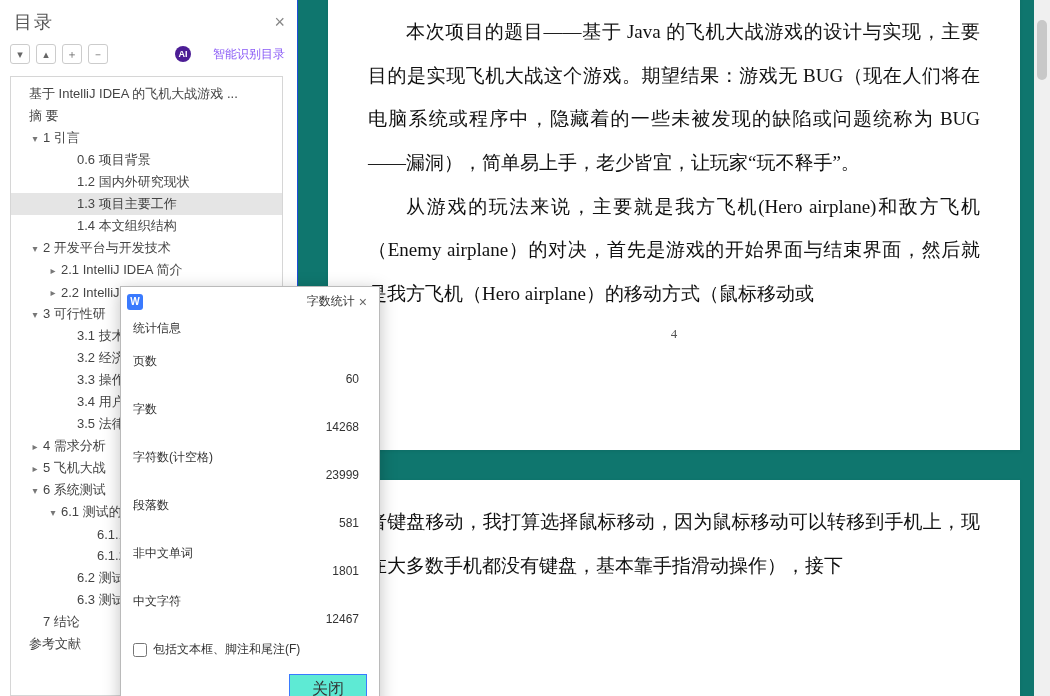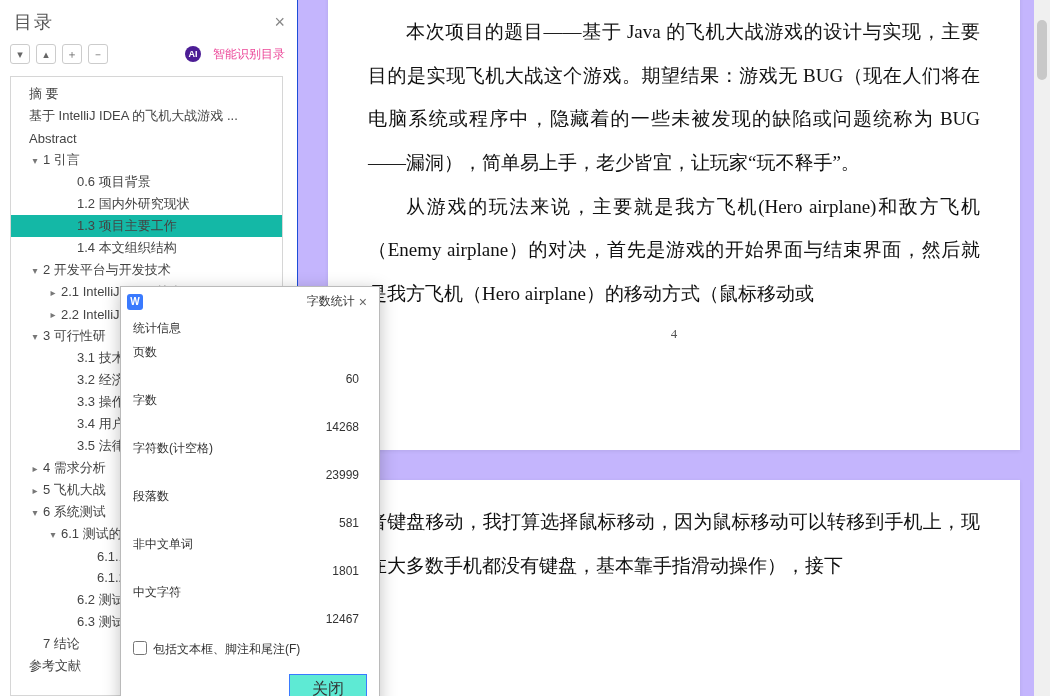--- a/index.html
+++ b/index.html
@@ -8,57 +8,57 @@
 
   
   .sidebar { width: 298px; border-right: 1px solid #1d4ed8; display:flex; flex-direction:column; background:#fff; }
   .sidebar-header { display:flex; align-items:center; padding: 10px 12px 6px 14px; }
   .sidebar-title { font-size: 18px; color:#555; letter-spacing: 2px; flex:1;}
   .sidebar-close { color:#888; font-size:18px; cursor:pointer; }
   .sidebar-tools { display:flex; align-items:center; padding: 4px 12px 6px 10px; gap:6px; }
   .tool-btn { width:20px; height:20px; border:1px solid #ccc; border-radius:3px; display:flex; align-items:center; justify-content:center; font-size:11px; color:#666; cursor:pointer; }
   .spacer { flex:1; }
   .ai-badge { width:16px; height:16px; background:#4c1d95; border-radius:50%; display:flex; align-items:center; justify-content:center; color:#fff; font-size:9px; font-weight:bold;}
-  .ai-label { font-size:12px; color:#ec4899; margin-left:6px; }
+  .ai-label { font-size:12px; color:#8b5cf6; margin-left:16px; }
 
   .outline-wrap { flex:1; overflow:hidden; padding: 6px 4px 0 0;}
   .outline-box { border:1px solid #d6d6d6; margin:0 10px; height:100%; padding:6px 0 0 0; overflow:hidden; }
   .tree { font-size:13px; color:#444; }
   .tree .node { display:flex; align-items:center; height:22px; padding-right:6px; cursor:pointer; white-space:nowrap; overflow:hidden; text-overflow:ellipsis;}
-  .tree .node.selected { background:#14b8a6; }
+  .tree .node.selected { background:#e5e5e5; }
   .caret { width:12px; display:inline-flex; justify-content:center; color:#777; font-size:10px; margin-right:2px;}
   .indent-0 { padding-left: 18px; }
   .indent-1 { padding-left: 18px; } 
   .indent-2 { padding-left: 36px; }
   .indent-2c { padding-left: 52px; }
   .indent-4c { padding-left: 72px; }
 
   
-  .doc { flex:1; position:relative; background:#c4b5fd; overflow:hidden;}
+  .doc { flex:1; position:relative; background:#0f766e; overflow:hidden;}
   .page { position:absolute; left:30px; right:30px; background:#fff; box-shadow: 0 1px 4px rgba(0,0,0,0.08); padding: 20px 40px 20px 40px;}
   .page.p1 { top:-10px; height:460px; }
   .page.p2 { top:480px; height:260px; }
   .doc-text { font-size: 19px; line-height: 2.3; font-family: "SimSun","宋体",serif; color:#111; text-align:justify;}
   .p-indent { text-indent: 2em; }
   .footer-num { text-align:center; font-size:13px; color:#555; margin-top:10px; font-family:"Times New Roman",serif;}
   .vscroll { position:absolute; right:0; top:0; bottom:0; width:16px; background:#f0f0f0;}
   .vscroll .thumb { position:absolute; left:3px; right:3px; top:20px; height:60px; background:#c8c8c8; border-radius:5px;}
 
   
   .dialog { position:absolute; top:286px; left:120px; width:260px; background:#fff; border:1px solid #bababa; box-shadow: 0 4px 16px rgba(0,0,0,0.25); font-size:12px; color:#333;}
   .dlg-title { display:flex; align-items:center; padding:6px 8px 4px 6px;}
   .dlg-icon { width:16px; height:16px; background:#3a7afe; border-radius:3px; color:#fff; font-size:10px; font-weight:bold; display:flex; align-items:center; justify-content:center; margin-right:6px;}
   .dlg-title-text { flex:1; font-size:12px;text-align:right;}
   .dlg-close { color:#666; font-size:14px; cursor:pointer; padding:0 4px;}
   .dlg-body { padding: 2px 20px 8px 12px;}
   .dlg-section { font-size:12px; padding:4px 0 4px 0;}
   .stat-row { display:flex; padding:3px 0;}
-  .stat-label { flex:1;}
+  .stat-label { flex:1;margin-top:9px;}
   .stat-val { text-align:right;margin-top:28px;}
-  .dlg-check { margin-top:12px; display:flex; align-items:flex-start; gap:6px;}
+  .dlg-check { margin-top:12px; display:flex; align-items:center; gap:6px;}
   .dlg-check input { width:14px; height:14px;}
   .dlg-foot { display:flex; justify-content:flex-end; padding:8px 12px 12px 12px;}
   .dlg-btn { border:1px solid #3a7afe; padding:4px 22px; font-size:16px; background:#5eead4; cursor:pointer; color:#333;}
 </style>
 </head>
 <body>
 
 <div class="app">
 
   <div class="sidebar">
@@ -72,27 +72,24 @@
       <div class="tool-btn">＋</div>
       <div class="tool-btn">－</div>
       <div class="spacer"></div>
       <div class="ai-badge">AI</div>
       <div class="ai-label">智能识别目录</div>
     </div>
     <div class="outline-wrap">
       <div class="outline-box">
         <div class="tree" id="tree">
             <div class="node indent-0">
+              <span>基于 IntelliJ IDEA 的飞机大战游戏 ...</span>
+            </div>
+            <div class="node indent-0">
               <span>摘    要</span>
-            </div>
-            <div class="node indent-0">
-              <span>基于 IntelliJ IDEA 的飞机大战游戏 ...</span>
-            </div>
-            <div class="node indent-0">
-              <span>Abstract</span>
             </div>
             <div class="node indent-1">
               <span class="caret">▾</span>
               <span>1   引言</span>
             </div>
             <div class="node indent-2c">
               <span class="caret"></span>
               <span>0.6   项目背景</span>
             </div>
             <div class="node indent-2c">

